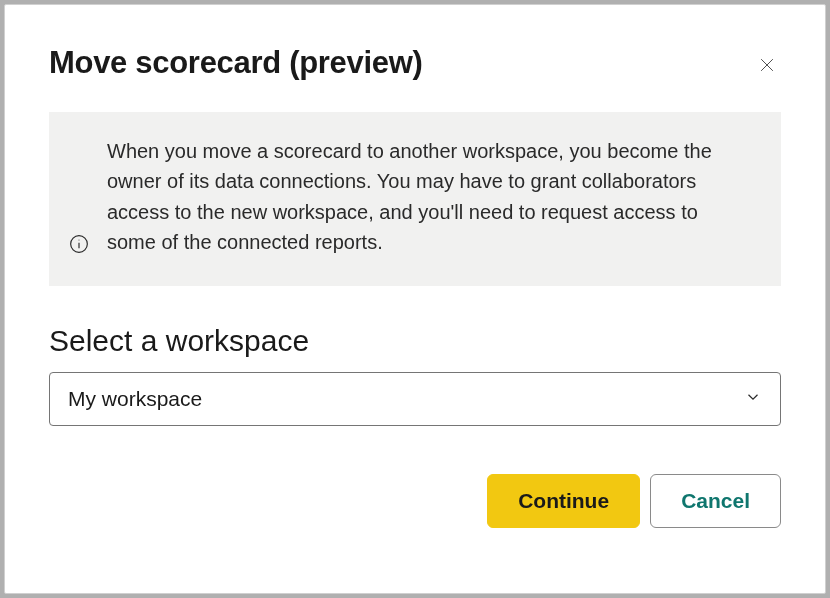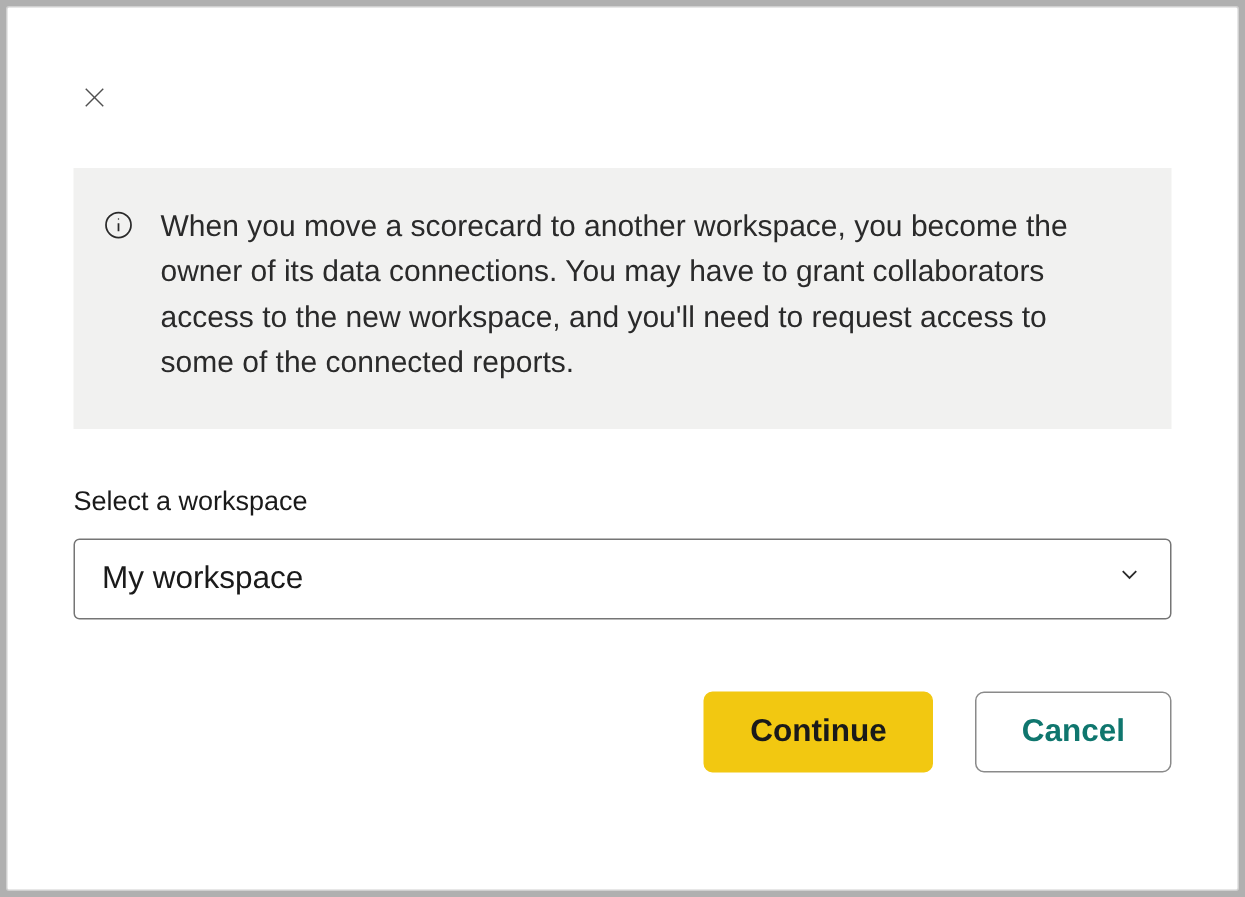--- a/index.html
+++ b/index.html
@@ -52,42 +52,42 @@
       width: 20px;
       height: 20px;
       stroke: #505050;
       stroke-width: 1.2;
     }
     .info-box {
       background: #f1f1f0;
       padding: 24px 34px 28px 20px;
       margin-bottom: 38px;
       display: flex;
-      align-items: flex-start;
+      align-items: flex-end;
       gap: 18px;
     }
     .info-icon {
       flex-shrink: 0;
       margin-top: 4px;
     }
     .info-icon svg {
       width: 20px;
       height: 20px;
       stroke: #2a2a2a;
       stroke-width: 1.4;
       fill: none;
     }
     .info-text {
       font-size: 20px;
       line-height: 1.52;
       color: #2a2a2a;
       font-weight: 400;
     }
     .field-label {
-      font-size: 18px;
+      font-size: 30px;
       font-weight: 400;
       color: #1a1a1a;
       margin-bottom: 14px;
       display: block;
     }
     .dropdown {
       width: 100%;
       border: 1px solid #757575;
       border-radius: 4px;
       padding: 14px 18px;
@@ -102,21 +102,21 @@
     .dropdown-chevron svg {
       width: 18px;
       height: 18px;
       stroke: #2a2a2a;
       stroke-width: 1.6;
       fill: none;
     }
     .button-row {
       display: flex;
       justify-content: flex-end;
-      gap: 28px;
+      gap: 10px;
       margin-top: 48px;
     }
     .btn {
       border-radius: 6px;
       padding: 14px 30px;
       font-size: 21px;
       font-weight: 600;
       cursor: pointer;
       font-family: inherit;
     }
@@ -129,20 +129,21 @@
       background: #ffffff;
       border: 1px solid #8a8a8a;
       color: #0f766e;
     }
   </style>
 </head>
 <body>
 
 <div class="dialog">
   <div class="dialog-header">
+    <h1 class="dialog-title">Move scorecard (preview)</h1>
     <button class="close-btn">
       <span>
         <svg viewBox="0 0 24 24">
             <line x1="5" y1="5" x2="19" y2="19"></line>
             <line x1="19" y1="5" x2="5" y2="19"></line>
           </svg>
       </span>
     </button>
   </div>
 

